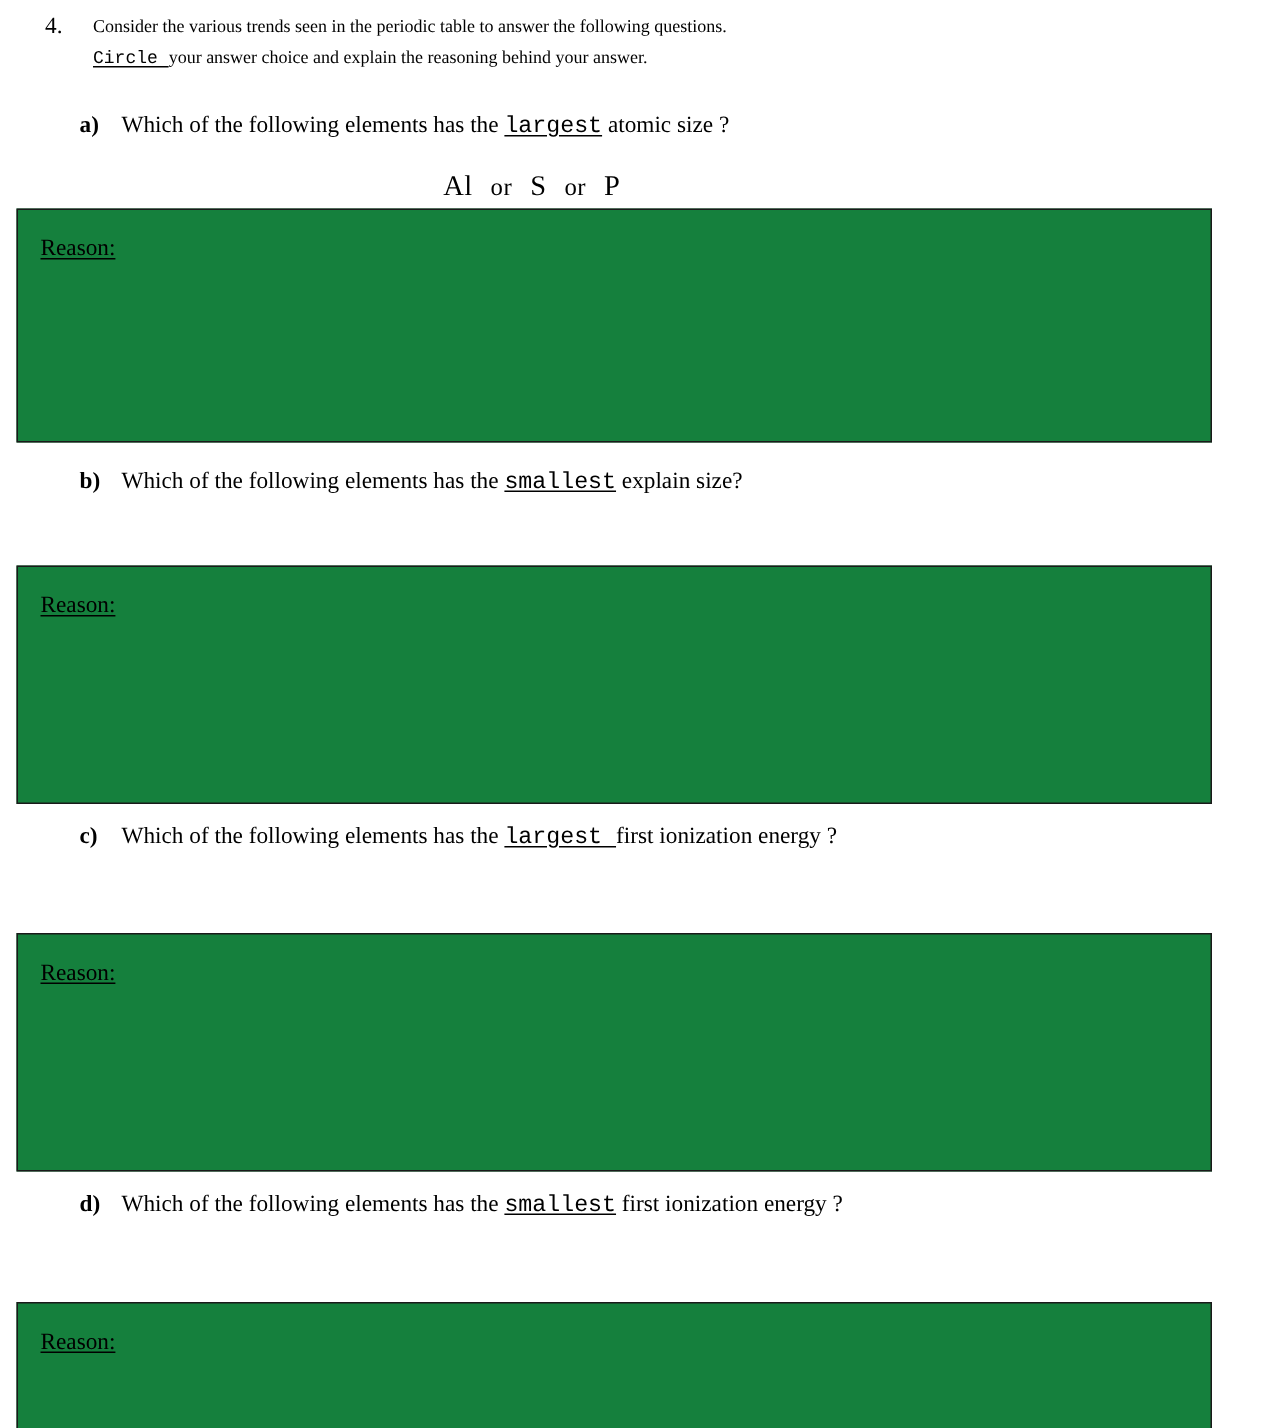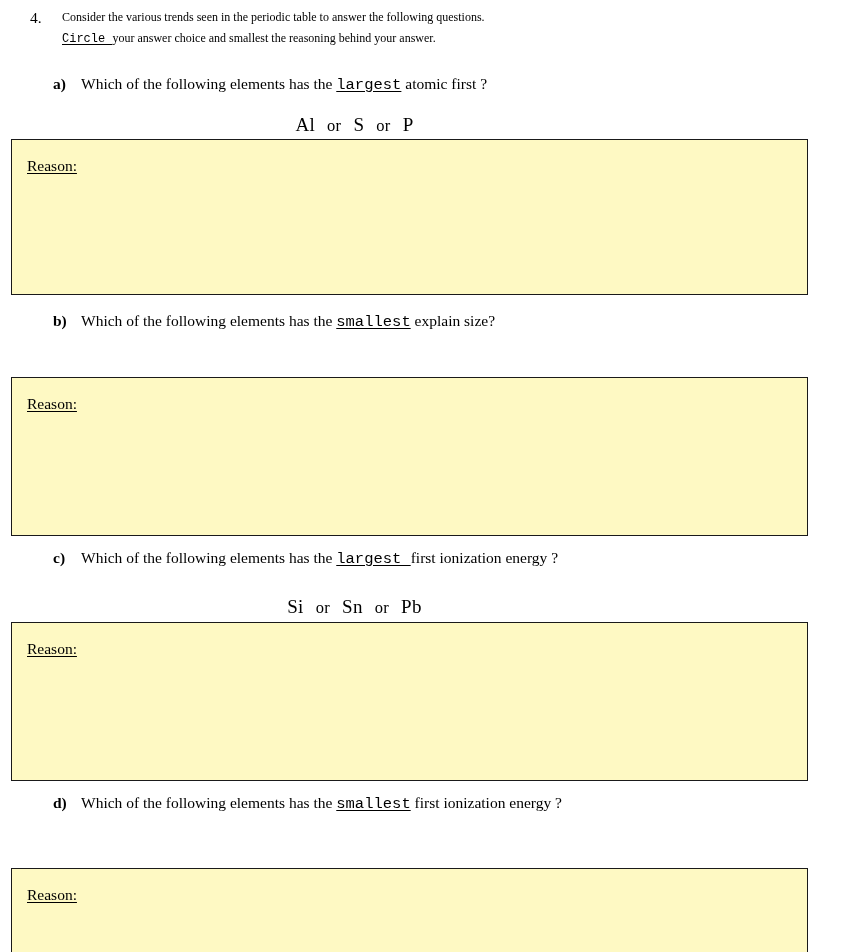--- a/index.html
+++ b/index.html
@@ -89,48 +89,48 @@
     display: inline-block;
     margin: 0 8px;
     font-size: 16.5px;
   }
 
   
   .reason-box {
     position: absolute;
     box-sizing: border-box;
     border: 1.5px solid #1a1a1a;
-    background: #fef9c3;
+    background: #15803d;
   }
   .reason-label {
     position: absolute;
     left: 15px;
     top: 17px;
     font-size: 15.5px;
     line-height: 18px;
     text-decoration: underline;
     text-underline-offset: 2px;
   }
 </style>
 </head>
 <body>
 
 <div class="page">
 
   <div class="intro">
     <div class="intro-num">4.</div>
     <div class="intro-body">
       <div>Consider the various trends seen in the periodic table to answer the following questions.</div>
-      <div class="intro-line2"><span class="u">Circle </span><span>your answer choice and smallest the reasoning behind your answer.</span></div>
+      <div class="intro-line2"><span class="u">Circle </span><span>your answer choice and explain the reasoning behind your answer.</span></div>
     </div>
   </div>
 
   <div class="question" style="top:74px;">
     <span class="q-letter">a)</span>
-    <span class="q-text"><span>Which of the following elements has the </span><span class="u">largest</span><span> atomic first ?</span></span>
+    <span class="q-text"><span>Which of the following elements has the </span><span class="u">largest</span><span> atomic size ?</span></span>
   </div>
 
   <div class="choices" style="top:113px;">
     <span class="opt">Al</span><span class="conj">or</span><span class="opt">S</span><span class="conj">or</span><span class="opt">P</span>
   </div>
 
   <div class="reason-box" style="left:11px; top:139px; width:797px; height:156px;">
     <div class="reason-label">Reason:</div>
   </div>
 
@@ -142,23 +142,20 @@
 
   <div class="reason-box" style="left:11px; top:377px; width:797px; height:159px;">
     <div class="reason-label">Reason:</div>
   </div>
 
   <div class="question" style="top:548px;">
     <span class="q-letter">c)</span>
     <span class="q-text"><span>Which of the following elements has the </span><span class="u">largest </span><span>first ionization energy ?</span></span>
   </div>
 
-  <div class="choices" style="top:595px;">
-    <span class="opt">Si</span><span class="conj">or</span><span class="opt">Sn</span><span class="conj">or</span><span class="opt">Pb</span>
-  </div>
 
   <div class="reason-box" style="left:11px; top:622px; width:797px; height:159px;">
     <div class="reason-label">Reason:</div>
   </div>
 
   <div class="question" style="top:793px;">
     <span class="q-letter">d)</span>
     <span class="q-text"><span>Which of the following elements has the </span><span class="u">smallest</span><span> first ionization energy ?</span></span>
   </div>
 

